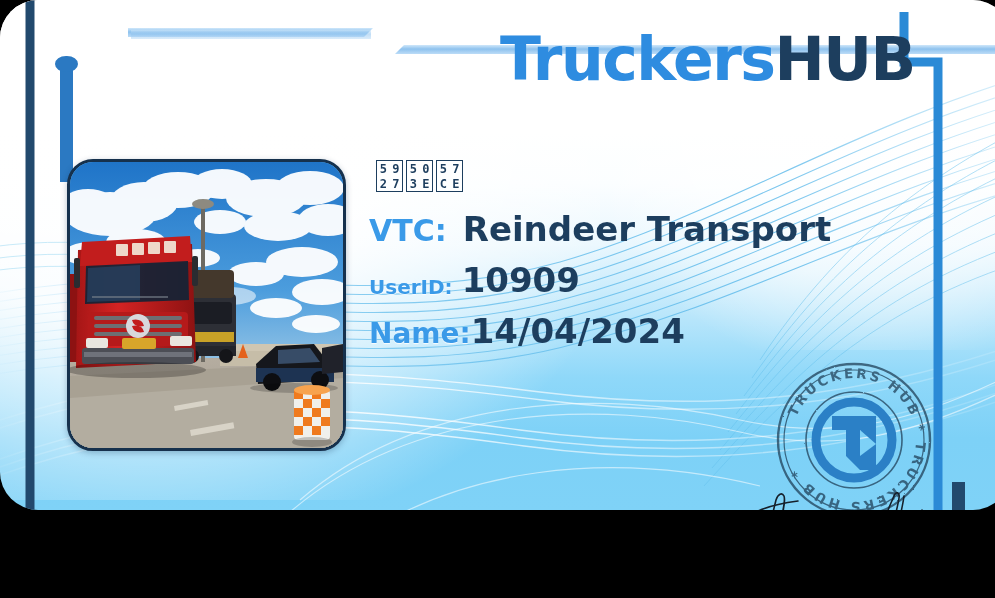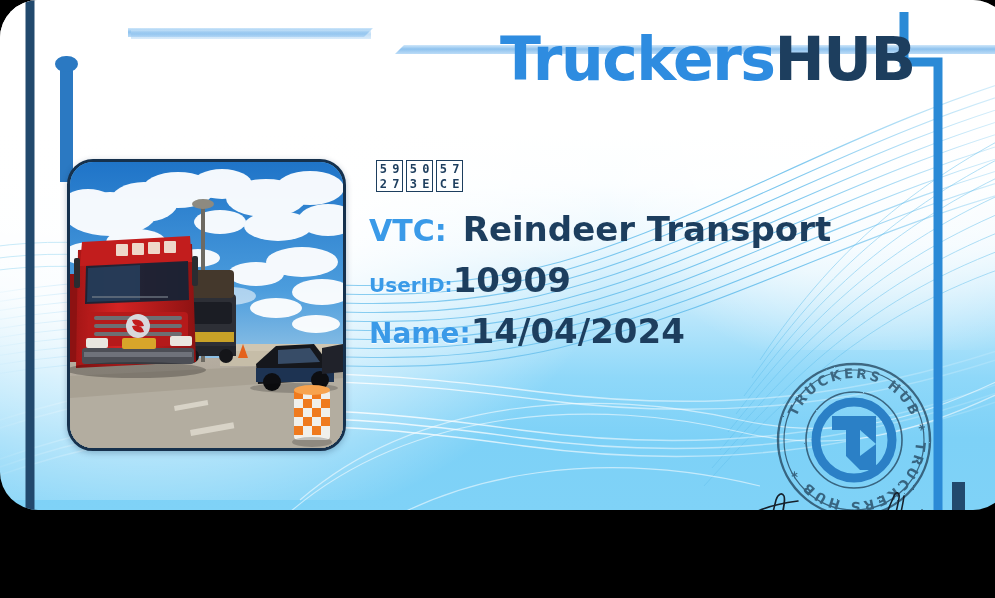--- a/index.html
+++ b/index.html
@@ -64,27 +64,27 @@
 
   
   #photo{position:absolute;left:67px;top:159px;width:273px;height:286px;
      border:3px solid #16314d;border-radius:26px;overflow:hidden;
      box-shadow:0 2px 6px rgba(0,40,80,.28);background:#6fb7e6;}
   #photo svg{display:block;}
 
   
   #fields{position:absolute;left:369px;top:163px;width:560px;}
   .row{display:flex;align-items:baseline;white-space:nowrap;line-height:1;}
-  .row + .row{margin-top:17px;}
+  .row + .row{margin-top:17px;align-items:flex-end;}
   .lbl{color:#3a9ae8;font-weight:bold;font-size:31px;
        text-shadow:0 1px 1px rgba(255,255,255,.85);}
   .val{color:#1d3e5e;font-weight:bold;font-size:31px;}
   #r-name .lbl{font-size:30px;}
   #r-vtc  .val{font-size:34px;margin-left:16px;}
-  #r-uid  .val{font-size:34px;margin-left:0;}
+  #r-uid  .val{font-size:34px;margin-left:9px;}
   #r-since .val{font-size:34px;}
   #r-vtc  .lbl{font-size:30px;}
   #r-uid  .lbl{font-size:20px;}
   #r-since .lbl{font-size:28px;}
 
   
   .tofu-wrap{display:inline-flex;gap:3px;margin-left:7px;transform:translateY(-3px);}
   .tofu{display:inline-grid;grid-template-columns:1fr 1fr;
      width:25px;height:30px;border:1.6px solid #1d3e5e;
      font-family:"DejaVu Sans Mono","Liberation Mono",monospace;

